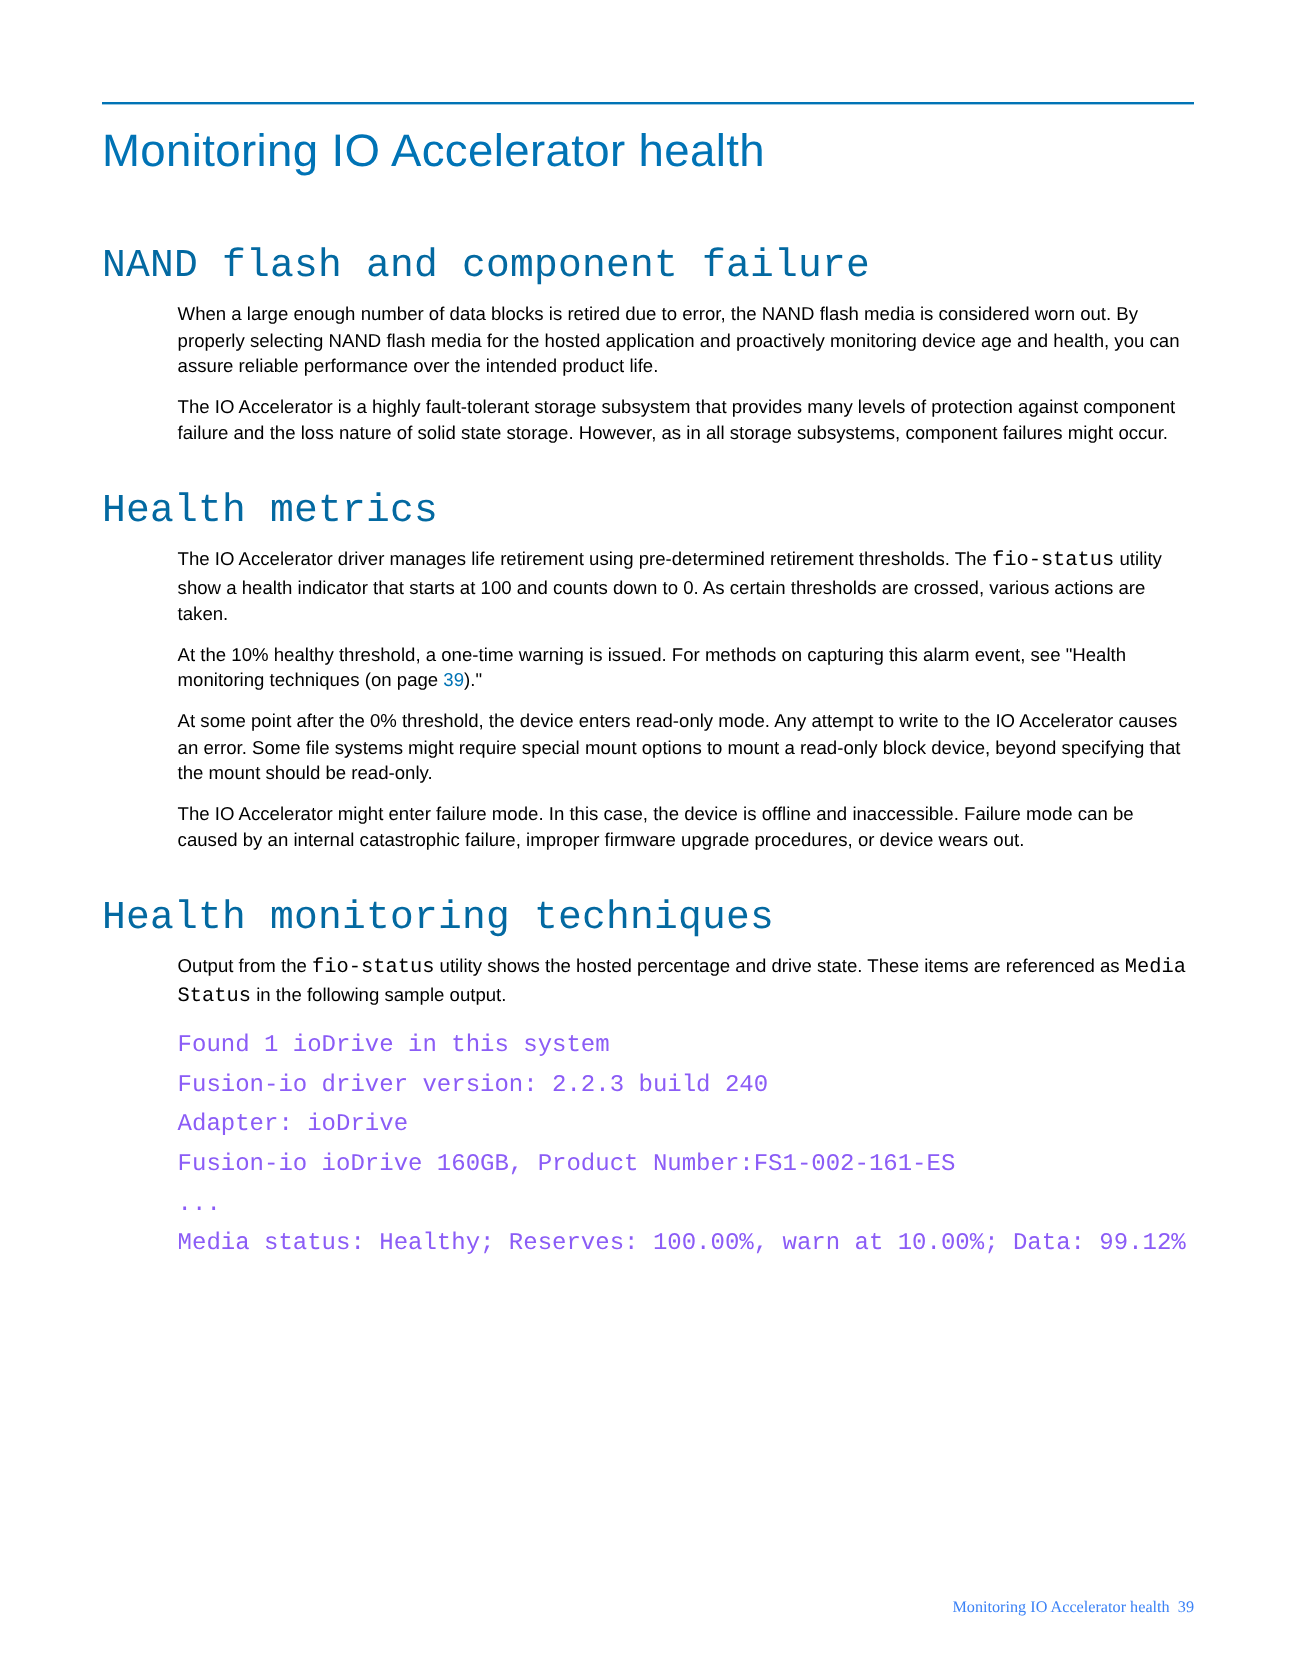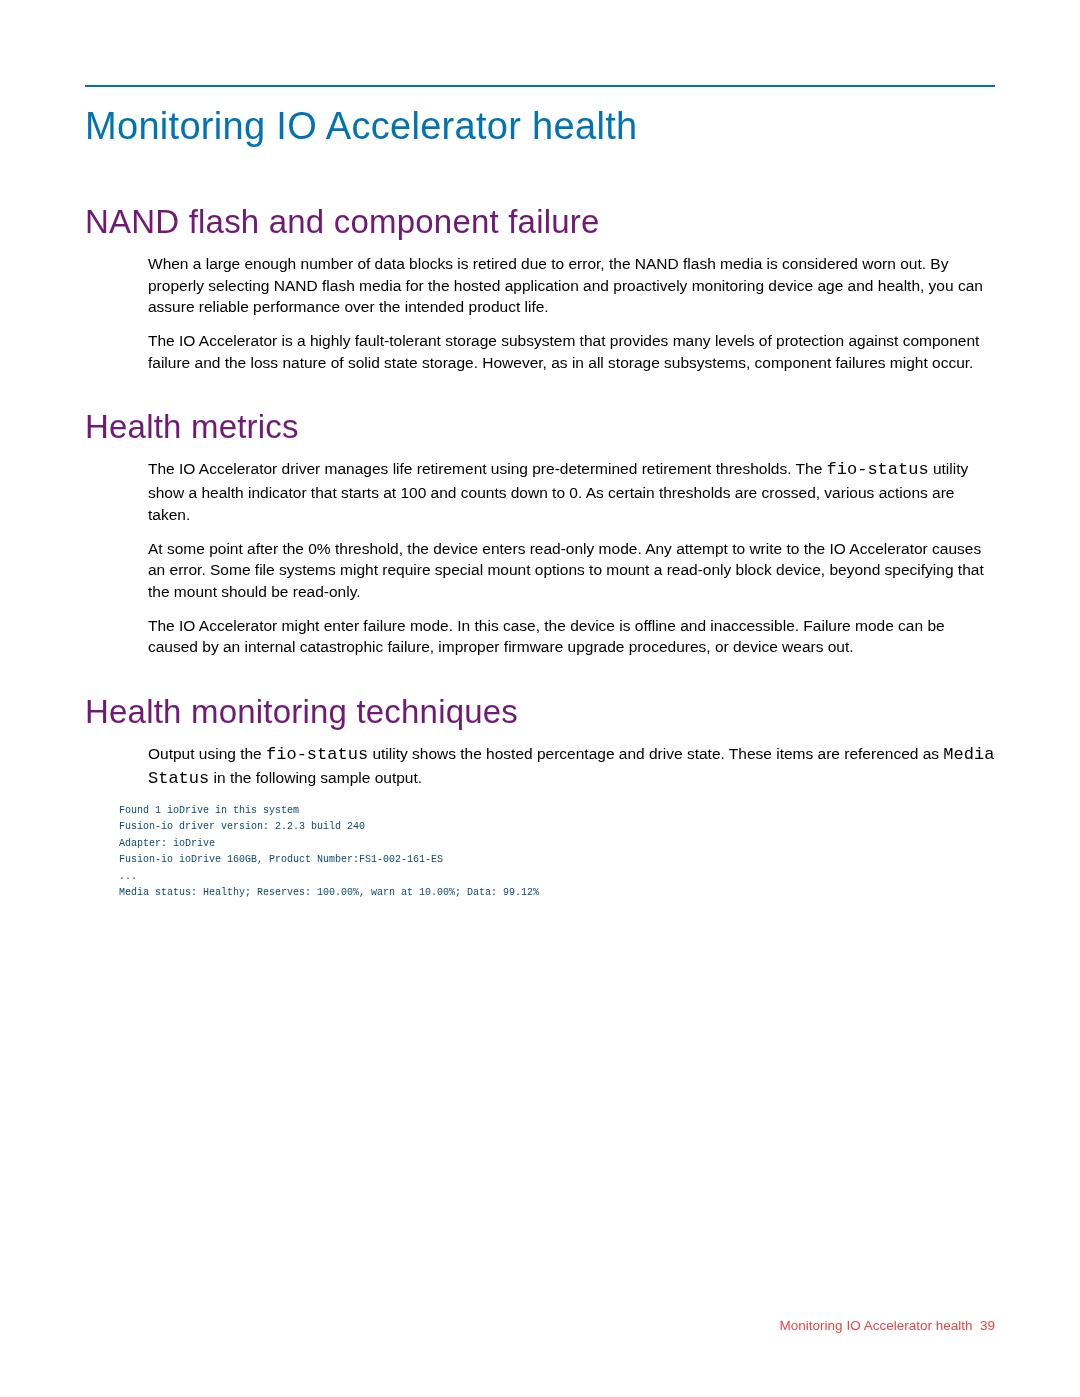--- a/index.html
+++ b/index.html
@@ -21,87 +21,91 @@
     }
     h1 {
       font-family: Arial, Helvetica, sans-serif;
       font-weight: 300;
       font-size: 38px;
       color: #0073b5;
       margin-bottom: 55px;
       letter-spacing: 0.3px;
     }
     h2 {
-      font-family: Liberation Sans, sans-serif;
+      font-family: Liberation Mono, monospace;
       font-weight: 300;
       font-size: 33px;
-      color: #701a75;
+      color: #0369a1;
       margin-bottom: 12px;
       letter-spacing: 0.2px;
     }
     .body-text {
       margin-left: 63px;
       margin-bottom: 35px;
     }
     p {
       font-size: 15.5px;
       line-height: 1.4;
       color: #000;
       margin-bottom: 12px;
     }
     .mono {
       font-family: "Courier New", Courier, monospace;
       font-size: 17px;
     }
     .code-block {
       font-family: "Courier New", Courier, monospace;
-      font-size: 10px;
+      font-size: 20px;
       line-height: 1.65;
-      color: #0c4a6e;
+      color: #8b5cf6;
       white-space: pre;
-      margin-left: 34px;
+      margin-left: 63px;
     }
     .page-link {
       color: #0073b5;
       text-decoration: none;
     }
     .footer {
       position: absolute;
-      bottom: 64px;
+      bottom: 50px;
       right: 85px;
       font-size: 13.5px;
-      color: #ef4444;
+      color: #3b82f6;
+      font-family: Liberation Serif, serif;
     }
   </style>
 </head>
 <body>
 
 <div class="top-border"></div>
 
 <h1>Monitoring IO Accelerator health</h1>
 
 <h2>NAND flash and component failure</h2>
 <div class="body-text">
   <p>When a large enough number of data blocks is retired due to error, the NAND flash media is considered worn out. By properly selecting NAND flash media for the hosted application and proactively monitoring device age and health, you can assure reliable performance over the intended product life.</p>
   <p>The IO Accelerator is a highly fault-tolerant storage subsystem that provides many levels of protection against component failure and the loss nature of solid state storage. However, as in all storage subsystems, component failures might occur.</p>
 </div>
 
 <h2>Health metrics</h2>
 <div class="body-text">
   <p>
     <span>The IO Accelerator driver manages life retirement using pre-determined retirement thresholds. The </span><span class="mono">fio-status</span><span> utility show a health indicator that starts at 100 and counts down to 0. As certain thresholds are crossed, various actions are taken.</span>
   </p>
+  <p>
+    <span>At the 10% healthy threshold, a one-time warning is issued. For methods on capturing this alarm event, see "Health monitoring techniques (on page </span><a href="#" class="page-link">39</a><span>)."</span>
+  </p>
   <p>At some point after the 0% threshold, the device enters read-only mode. Any attempt to write to the IO Accelerator causes an error. Some file systems might require special mount options to mount a read-only block device, beyond specifying that the mount should be read-only.</p>
   <p>The IO Accelerator might enter failure mode. In this case, the device is offline and inaccessible. Failure mode can be caused by an internal catastrophic failure, improper firmware upgrade procedures, or device wears out.</p>
 </div>
 
 <h2>Health monitoring techniques</h2>
 <div class="body-text" style="margin-bottom: 10px;">
   <p>
-    <span>Output using the </span><span class="mono">fio-status</span><span> utility shows the hosted percentage and drive state. These items are referenced as </span><span class="mono">Media Status</span><span> in the following sample output.</span>
+    <span>Output from the </span><span class="mono">fio-status</span><span> utility shows the hosted percentage and drive state. These items are referenced as </span><span class="mono">Media Status</span><span> in the following sample output.</span>
   </p>
 </div>
 <div class="code-block">Found 1 ioDrive in this system
 Fusion-io driver version: 2.2.3 build 240
 Adapter: ioDrive
 Fusion-io ioDrive 160GB, Product Number:FS1-002-161-ES
 ...
 Media status: Healthy; Reserves: 100.00%, warn at 10.00%; Data: 99.12%</div>
 
 <div class="footer">

